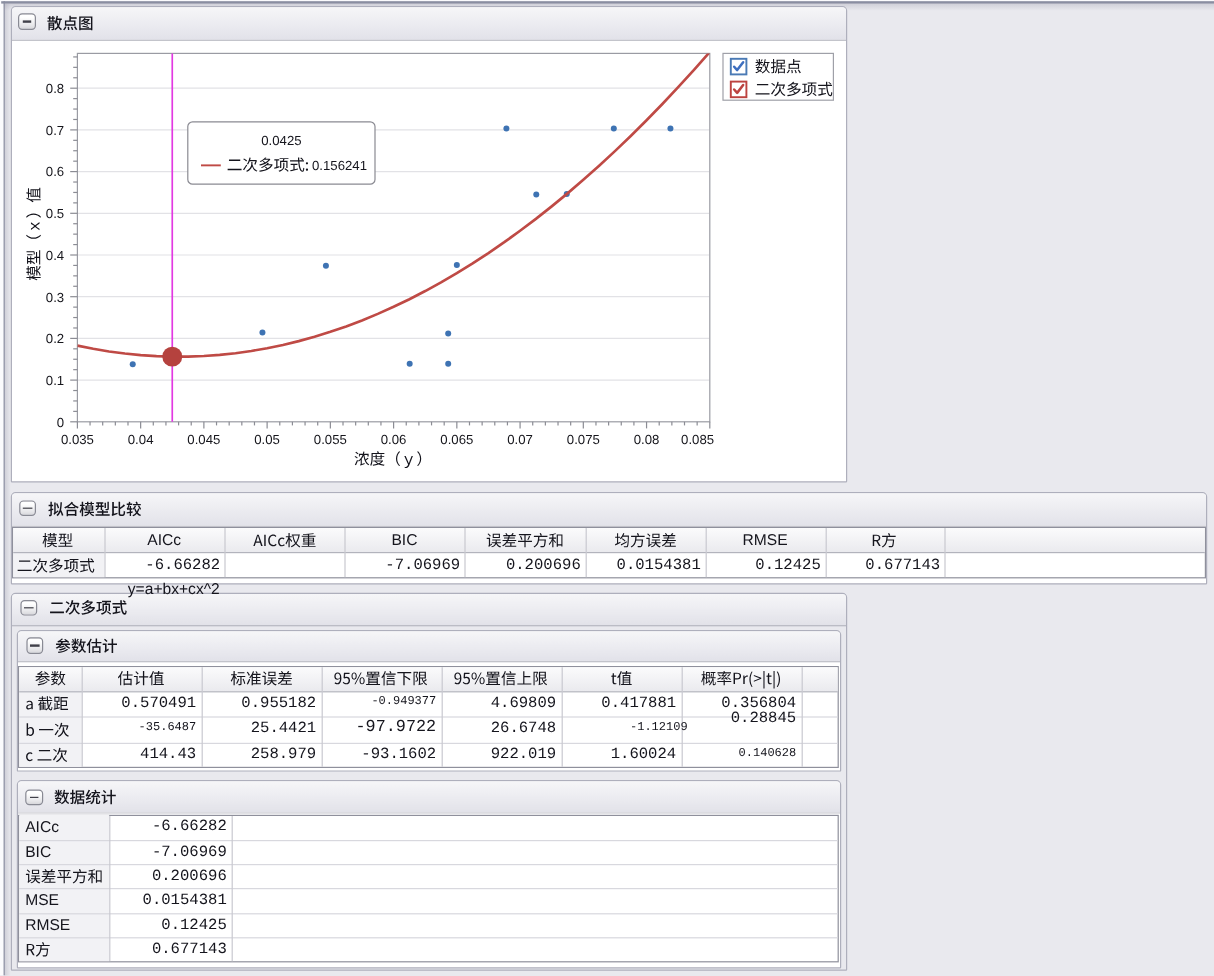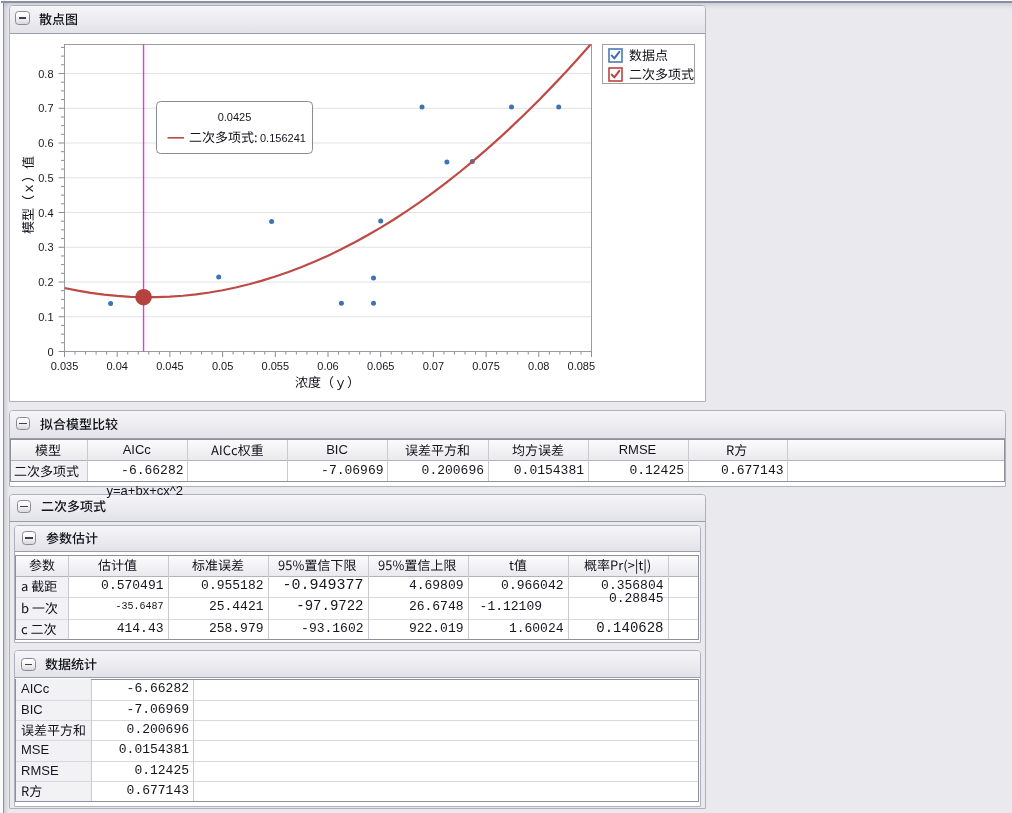--- a/index.html
+++ b/index.html
@@ -286,42 +286,42 @@
     <path transform="translate(1,15.1)" d="M3.4 0.2C3.8 0.2 4.3 0 4.7 -0.1L4.5 -1C4.3 -0.9 3.9 -0.8 3.7 -0.8C2.9 -0.8 2.6 -1.3 2.6 -2.1V-6.1H4.5V-7.1H2.6V-9H1.6L1.5 -7.1L0.4 -7V-6.1H1.4V-2.2C1.4 -0.8 1.9 0.2 3.4 0.2Z M12.7 -10.9C12.6 -10.5 12.6 -10.1 12.5 -9.6H9.2V-8.7H12.4C12.3 -8.3 12.2 -7.9 12.1 -7.5H9.9V-0.2H8.6V0.7H17.4V-0.2H16.2V-7.5H13C13.1 -7.9 13.2 -8.3 13.3 -8.7H17V-9.6H13.5L13.7 -10.9ZM10.8 -0.2V-1.3H15.3V-0.2ZM10.8 -4.9H15.3V-3.8H10.8ZM10.8 -5.7V-6.7H15.3V-5.7ZM10.8 -3.1H15.3V-2H10.8ZM8.3 -10.9C7.6 -8.9 6.5 -7 5.3 -5.7C5.5 -5.5 5.8 -5 5.9 -4.8C6.2 -5.2 6.6 -5.7 7 -6.2V1H7.9V-7.7C8.4 -8.6 8.9 -9.6 9.2 -10.6Z" fill="#15151d"></path>
   </svg>
 <svg style="position:absolute;left:582.9px;top:555.2px;overflow:visible" width="69" height="20">
     <path transform="translate(1,15.1)" d="M8.1 -4.7C8.2 -4.8 8.6 -4.8 9 -4.8H9.7C9.2 -3 8.4 -1.1 6.8 0.6C7 0.7 7.3 0.9 7.5 1.1C8.7 -0.2 9.5 -1.6 10 -3V-0.2C10 0.3 10 0.5 10.2 0.7C10.3 0.8 10.6 0.9 10.8 0.9C11 0.9 11.3 0.9 11.4 0.9C11.6 0.9 11.9 0.8 12 0.8C12.2 0.6 12.3 0.5 12.3 0.2C12.4 -0 12.4 -0.8 12.4 -1.4C12.2 -1.5 12 -1.6 11.8 -1.7C11.8 -1.1 11.8 -0.5 11.8 -0.3C11.8 -0.1 11.7 -0 11.7 0C11.6 0.1 11.5 0.1 11.4 0.1C11.3 0.1 11.1 0.1 11 0.1C10.9 0.1 10.8 0.1 10.8 0C10.7 -0 10.7 -0.1 10.7 -0.2V-4.2H10.3L10.5 -4.8H12.4V-5.7H10.6C10.9 -7 10.9 -8.3 10.9 -9.3H12.2V-10.2H8.1V-9.3H10.1C10.1 -8.3 10.1 -7 9.8 -5.7H8.9C9 -6.5 9.3 -7.9 9.4 -8.6H8.6C8.5 -7.9 8.2 -6.1 8.1 -5.8C8 -5.6 7.9 -5.5 7.8 -5.4C7.9 -5.3 8 -4.9 8.1 -4.7ZM6.8 -7.1V-5.5H5.2V-7.1ZM6.8 -7.8H5.2V-9.3H6.8ZM4.4 -0.1C4.5 -0.3 4.9 -0.5 7 -1.9C7.1 -1.6 7.2 -1.3 7.3 -1.1L8 -1.4C7.8 -2.1 7.3 -3.2 6.8 -4L6.2 -3.7C6.3 -3.4 6.5 -2.9 6.7 -2.5L5.2 -1.7V-4.7H7.5V-10.2H4.4V-1.9C4.4 -1.4 4.1 -0.9 3.9 -0.8C4 -0.6 4.3 -0.3 4.4 -0.1ZM2.1 -10.9V-8.2H0.7V-7.3H2C1.7 -5.5 1.1 -3.4 0.4 -2.2C0.5 -2 0.8 -1.7 0.9 -1.4C1.3 -2.1 1.7 -3.2 2.1 -4.4V1H2.9V-5.4C3.2 -4.8 3.5 -4.2 3.7 -3.8L4.2 -4.6C4 -4.9 3.2 -6.3 2.9 -6.8V-7.3H4.1V-8.2H2.9V-10.9Z M23.8 -8.4C23.3 -7.8 22.5 -7.1 21.9 -6.7L22.6 -6.2C23.2 -6.6 24 -7.3 24.6 -7.9ZM13.7 -4.4 14.2 -3.6C15.1 -4 16.1 -4.6 17.1 -5.1L17 -5.9C15.8 -5.3 14.5 -4.7 13.7 -4.4ZM14.1 -7.8C14.8 -7.3 15.7 -6.7 16.1 -6.3L16.8 -6.9C16.3 -7.3 15.5 -7.9 14.8 -8.3ZM21.8 -5.3C22.7 -4.8 23.8 -4 24.4 -3.5L25.1 -4C24.5 -4.6 23.4 -5.3 22.5 -5.8ZM13.7 -2.6V-1.7H19V1H20V-1.7H25.4V-2.6H20V-3.7H19V-2.6ZM18.7 -10.8C18.9 -10.5 19.1 -10.1 19.3 -9.8H13.9V-8.9H18.7C18.3 -8.2 17.9 -7.7 17.7 -7.5C17.5 -7.3 17.3 -7.1 17.1 -7.1C17.2 -6.9 17.3 -6.5 17.4 -6.3C17.6 -6.4 17.9 -6.4 19.4 -6.5C18.7 -5.9 18.2 -5.4 17.9 -5.2C17.5 -4.8 17.1 -4.6 16.9 -4.5C17 -4.3 17.1 -3.9 17.1 -3.7C17.4 -3.8 17.9 -3.9 21.3 -4.2C21.4 -4 21.6 -3.7 21.6 -3.5L22.4 -3.9C22.1 -4.5 21.5 -5.4 20.9 -6.1L20.2 -5.8C20.4 -5.5 20.6 -5.2 20.8 -4.9L18.5 -4.7C19.6 -5.6 20.8 -6.8 21.8 -8L21 -8.4C20.8 -8.1 20.4 -7.7 20.1 -7.4L18.5 -7.3C18.9 -7.7 19.3 -8.3 19.7 -8.9H25.2V-9.8H20.4C20.2 -10.1 19.9 -10.6 19.6 -11Z M27.3 0H28.5V-3.8H30.1C32.2 -3.8 33.6 -4.7 33.6 -6.7C33.6 -8.8 32.2 -9.5 30 -9.5H27.3ZM28.5 -4.8V-8.6H29.9C31.6 -8.6 32.4 -8.1 32.4 -6.7C32.4 -5.4 31.6 -4.8 29.9 -4.8Z M35.4 0H36.6V-4.5C37.1 -5.7 37.8 -6.2 38.4 -6.2C38.7 -6.2 38.8 -6.1 39.1 -6.1L39.3 -7.1C39.1 -7.2 38.9 -7.2 38.5 -7.2C37.8 -7.2 37 -6.7 36.5 -5.8H36.5L36.4 -7.1H35.4Z M42.4 2.5 43.1 2.2C42 0.4 41.5 -1.8 41.5 -4C41.5 -6.2 42 -8.4 43.1 -10.3L42.4 -10.6C41.2 -8.7 40.5 -6.6 40.5 -4C40.5 -1.5 41.2 0.6 42.4 2.5Z M44.2 -1.9 50.4 -4.4V-5.3L44.2 -7.7V-6.7L47.2 -5.6L49.2 -4.8V-4.8L47.2 -4.1L44.2 -2.9Z M52.2 3.6H53.1V-10.9H52.2Z M57.8 0.2C58.2 0.2 58.7 0 59.1 -0.1L58.9 -1C58.6 -0.9 58.3 -0.8 58.1 -0.8C57.3 -0.8 57 -1.3 57 -2.1V-6.1H58.9V-7.1H57V-9H56L55.9 -7.1L54.7 -7V-6.1H55.8V-2.2C55.8 -0.8 56.3 0.2 57.8 0.2Z M60.6 3.6H61.5V-10.9H60.6Z M64.1 2.5C65.3 0.6 66 -1.5 66 -4C66 -6.6 65.3 -8.7 64.1 -10.6L63.3 -10.3C64.5 -8.4 65 -6.2 65 -4C65 -1.8 64.5 0.4 63.3 2.2Z" fill="#15151d"></path>
   </svg>
 <svg style="position:absolute;left:19.5px;top:576.4px;overflow:visible" width="38" height="20">
     <path transform="translate(1,15.1)" d="M2.8 0.2C3.7 0.2 4.5 -0.3 5.2 -0.8H5.2L5.3 0H6.3V-4.3C6.3 -6.1 5.6 -7.2 3.8 -7.2C2.7 -7.2 1.7 -6.7 1.1 -6.3L1.5 -5.5C2.1 -5.9 2.8 -6.3 3.6 -6.3C4.8 -6.3 5.1 -5.4 5.1 -4.5C2.1 -4.1 0.8 -3.4 0.8 -1.8C0.8 -0.6 1.6 0.2 2.8 0.2ZM3.2 -0.8C2.5 -0.8 1.9 -1.1 1.9 -1.9C1.9 -2.8 2.7 -3.4 5.1 -3.7V-1.7C4.4 -1.1 3.8 -0.8 3.2 -0.8Z M19.6 -10.2C20.3 -9.6 21.2 -8.8 21.5 -8.3L22.2 -8.8C21.9 -9.3 21 -10.1 20.3 -10.6ZM14.3 -6.5C14.5 -6.1 14.7 -5.8 14.9 -5.4H13.1C13.3 -5.8 13.5 -6.2 13.6 -6.5L12.8 -6.8C12.3 -5.6 11.6 -4.5 10.7 -3.8C10.9 -3.6 11.3 -3.3 11.4 -3.2C11.6 -3.4 11.8 -3.6 12 -3.8V0.8H12.9V0.1H17.1L16.7 0.4C17 0.5 17.3 0.8 17.4 1C18.1 0.5 18.8 -0.1 19.3 -0.8C19.8 0.3 20.5 0.9 21.3 0.9C22.2 0.9 22.5 0.3 22.7 -1.7C22.5 -1.7 22.1 -1.9 21.9 -2.1C21.9 -0.6 21.7 -0.1 21.4 -0.1C20.8 -0.1 20.4 -0.6 20 -1.6C20.8 -2.9 21.5 -4.3 21.9 -5.8L21.1 -6.1C20.7 -5 20.3 -3.8 19.7 -2.8C19.4 -3.9 19.2 -5.3 19.1 -6.9H22.6V-7.7H19C19 -8.7 18.9 -9.8 19 -10.9H18C18 -9.8 18 -8.8 18.1 -7.7H14.8V-8.9H17.2V-9.7H14.8V-10.9H13.9V-9.7H11.5V-8.9H13.9V-7.7H10.9V-6.9H18.1C18.3 -4.9 18.5 -3.1 19 -1.8C18.5 -1.2 18 -0.6 17.4 -0.2V-0.7H15.5V-1.6H17.2V-2.3H15.5V-3.2H17.2V-3.8H15.5V-4.7H17.5V-5.4H15.8C15.7 -5.8 15.4 -6.4 15 -6.7ZM14.7 -3.2V-2.3H12.9V-3.2ZM14.7 -3.8H12.9V-4.7H14.7ZM14.7 -1.6V-0.7H12.9V-1.6Z M25.2 -9.5H27.7V-7.2H25.2ZM30.4 -6.3H33.9V-3.7H30.4ZM35.5 -10.2H29.4V0.5H35.7V-0.4H30.4V-2.8H34.8V-7.3H30.4V-9.3H35.5ZM23.7 -0.5 23.9 0.4C25.3 0.1 27.1 -0.5 28.9 -0.9L28.8 -1.8L27.1 -1.4V-3.7H28.8V-4.5H27.1V-6.4H28.6V-10.4H24.3V-6.4H26.2V-1.1L25.2 -0.8V-5.1H24.4V-0.6Z" fill="#15151d"></path>
   </svg>
 <div class="num r" style="right:848.5px;top:577.9px;font-size:13px;line-height:15px;">0.570491</div>
 <div class="num r" style="right:748.5px;top:577.9px;font-size:13px;line-height:15px;">0.955182</div>
-<div class="num r" style="right:648.5px;top:577.9px;font-size:15px;line-height:15px;">-0.949377</div>
+<div class="num r" style="right:648.5px;top:577.9px;font-size:10px;line-height:15px;">-0.949377</div>
 <div class="num r" style="right:548.5px;top:577.9px;font-size:13px;line-height:15px;">4.69809</div>
-<div class="num r" style="right:448.5px;top:577.9px;font-size:13px;line-height:15px;">0.966042</div>
+<div class="num r" style="right:448.5px;top:577.9px;font-size:13px;line-height:15px;">0.417881</div>
 <div class="num r" style="right:348.5px;top:577.9px;font-size:13px;line-height:15px;">0.356804</div>
 <svg style="position:absolute;left:19.5px;top:597.9px;overflow:visible" width="39" height="20">
     <path transform="translate(1,15.1)" d="M4.3 0.2C5.9 0.2 7.4 -1.2 7.4 -3.6C7.4 -5.8 6.4 -7.2 4.6 -7.2C3.8 -7.2 3 -6.8 2.3 -6.3L2.4 -7.5V-10.3H1.2V0H2.1L2.2 -0.7H2.3C2.9 -0.2 3.7 0.2 4.3 0.2ZM4.1 -0.8C3.6 -0.8 3 -1 2.4 -1.6V-5.3C3.1 -5.9 3.7 -6.2 4.3 -6.2C5.6 -6.2 6.1 -5.2 6.1 -3.6C6.1 -1.9 5.3 -0.8 4.1 -0.8Z M11.5 -5.6V-4.5H23.4V-5.6Z M24.7 -9.3C25.6 -8.8 26.7 -8 27.2 -7.5L27.8 -8.3C27.3 -8.8 26.2 -9.6 25.3 -10ZM24.5 -0.9 25.4 -0.3C26.2 -1.4 27.2 -3 27.9 -4.3L27.2 -4.9C26.4 -3.5 25.2 -1.9 24.5 -0.9ZM29.8 -10.9C29.4 -8.8 28.7 -6.8 27.7 -5.5C28 -5.4 28.4 -5.1 28.6 -5C29.2 -5.7 29.6 -6.7 30 -7.7H34.8C34.6 -6.9 34.2 -5.9 33.9 -5.2C34.1 -5.1 34.5 -4.9 34.7 -4.8C35.2 -5.7 35.7 -7.1 36.1 -8.4L35.3 -8.8L35.2 -8.7H30.4C30.6 -9.4 30.7 -10 30.9 -10.7ZM31.3 -7.1V-6.3C31.3 -4.4 31.1 -1.6 27.1 0.3C27.3 0.5 27.7 0.9 27.8 1.1C30.4 -0.2 31.5 -1.9 32 -3.4C32.7 -1.4 33.9 0.2 35.8 0.9C35.9 0.7 36.2 0.3 36.4 0.1C34.2 -0.7 32.9 -2.7 32.4 -5.3C32.4 -5.7 32.4 -6 32.4 -6.3V-7.1Z" fill="#15151d"></path>
   </svg>
 <div class="num r" style="right:848.5px;top:599.4px;font-size:10px;line-height:15px;">-35.6487</div>
 <div class="num r" style="right:748.5px;top:599.4px;font-size:13px;line-height:15px;">25.4421</div>
 <div class="num r" style="right:648.5px;top:599.4px;font-size:14px;line-height:15px;">-97.9722</div>
 <div class="num r" style="right:548.5px;top:599.4px;font-size:13px;line-height:15px;">26.6748</div>
-<div class="num r" style="right:470px;top:599.4px;font-size:13px;line-height:15px;">-1.12109</div>
+<div class="num r" style="right:439px;top:599.4px;font-size:10px;line-height:15px;">-1.12109</div>
 <div class="num r" style="right:348.5px;top:591px;font-size:13px;line-height:15px;">0.28845</div>
 <svg style="position:absolute;left:19.5px;top:619.4px;overflow:visible" width="38" height="20">
     <path transform="translate(1,15.1)" d="M4 0.2C4.8 0.2 5.6 -0.2 6.3 -0.7L5.7 -1.5C5.3 -1.1 4.7 -0.8 4.1 -0.8C2.8 -0.8 1.9 -1.9 1.9 -3.5C1.9 -5.1 2.8 -6.2 4.1 -6.2C4.7 -6.2 5.1 -6 5.5 -5.6L6.1 -6.4C5.6 -6.9 5 -7.2 4.1 -7.2C2.2 -7.2 0.7 -5.9 0.7 -3.5C0.7 -1.2 2.1 0.2 4 0.2Z M11.4 -9.1V-8H20.7V-9.1ZM10.3 -1.4V-0.3H21.8V-1.4Z M23.3 -9.3C24.2 -8.8 25.3 -8 25.8 -7.5L26.4 -8.3C25.9 -8.8 24.8 -9.6 23.9 -10ZM23.1 -0.9 24 -0.3C24.8 -1.4 25.8 -3 26.5 -4.3L25.8 -4.9C24.9 -3.5 23.8 -1.9 23.1 -0.9ZM28.4 -10.9C28 -8.8 27.3 -6.8 26.3 -5.5C26.6 -5.4 27 -5.1 27.2 -5C27.8 -5.7 28.2 -6.7 28.6 -7.7H33.4C33.2 -6.9 32.8 -5.9 32.5 -5.2C32.7 -5.1 33.1 -4.9 33.3 -4.8C33.7 -5.7 34.3 -7.1 34.7 -8.4L33.9 -8.8L33.7 -8.7H29C29.2 -9.4 29.3 -10 29.5 -10.7ZM29.9 -7.1V-6.3C29.9 -4.4 29.7 -1.6 25.7 0.3C25.9 0.5 26.2 0.9 26.4 1.1C29 -0.2 30.1 -1.9 30.6 -3.4C31.3 -1.4 32.5 0.2 34.4 0.9C34.5 0.7 34.8 0.3 35 0.1C32.8 -0.7 31.5 -2.7 31 -5.3C31 -5.7 31 -6 31 -6.3V-7.1Z" fill="#15151d"></path>
   </svg>
 <div class="num r" style="right:848.5px;top:620.9px;font-size:13px;line-height:15px;">414.43</div>
 <div class="num r" style="right:748.5px;top:620.9px;font-size:13px;line-height:15px;">258.979</div>
 <div class="num r" style="right:648.5px;top:620.9px;font-size:13px;line-height:15px;">-93.1602</div>
 <div class="num r" style="right:548.5px;top:620.9px;font-size:13px;line-height:15px;">922.019</div>
 <div class="num r" style="right:448.5px;top:620.9px;font-size:13px;line-height:15px;">1.60024</div>
-<div class="num r" style="right:348.5px;top:620.9px;font-size:14px;line-height:15px;">0.140628</div>
+<div class="num r" style="right:348.5px;top:620.9px;font-size:10px;line-height:15px;">0.140628</div>
 <div class="panel" style="left:13.5px;top:650px;width:687.0px;height:156.5px;background:#ffffff;">
     <div class="band" style="height:26.3px;"></div>
   </div>
 <div class="btn" style="left:21px;top:657.5px;"></div>
 <svg style="position:absolute;left:44.0px;top:654.2px;overflow:visible" width="54" height="20">
     <path transform="translate(1,15.1)" d="M5.7 -10.8C5.4 -10.3 5 -9.5 4.7 -9.1L5.5 -8.7C5.9 -9.1 6.3 -9.8 6.7 -10.3ZM1 -10.3C1.4 -9.8 1.7 -9.1 1.8 -8.6L2.7 -9C2.6 -9.5 2.3 -10.2 1.9 -10.7ZM5.1 -3.2C4.8 -2.7 4.5 -2.2 4.1 -1.7C3.6 -2 3.2 -2.2 2.8 -2.4L3.2 -3.2ZM1.3 -2C1.9 -1.7 2.6 -1.4 3.2 -1.1C2.4 -0.5 1.5 -0.1 0.5 0.1C0.7 0.3 0.9 0.7 1 1C2.2 0.7 3.3 0.2 4.2 -0.5C4.6 -0.3 5 -0 5.3 0.2L6 -0.6C5.7 -0.8 5.4 -1 5 -1.2C5.7 -2 6.2 -2.9 6.5 -4.1L5.8 -4.3L5.7 -4.3H3.7L4 -4.9L2.9 -5.1C2.8 -4.8 2.7 -4.5 2.6 -4.3H0.9V-3.2H2.1C1.8 -2.8 1.5 -2.3 1.3 -2ZM3.2 -11V-8.6H0.6V-7.6H2.8C2.2 -6.9 1.3 -6.2 0.4 -5.8C0.7 -5.6 0.9 -5.2 1.1 -4.9C1.8 -5.3 2.6 -5.9 3.2 -6.6V-5.2H4.3V-6.9C4.9 -6.4 5.6 -5.9 5.9 -5.6L6.6 -6.5C6.3 -6.6 5.3 -7.2 4.7 -7.6H6.9V-8.6H4.3V-11ZM8.1 -10.9C7.8 -8.6 7.2 -6.4 6.2 -5C6.4 -4.9 6.9 -4.5 7.1 -4.3C7.4 -4.7 7.6 -5.2 7.9 -5.7C8.1 -4.6 8.5 -3.5 8.9 -2.6C8.2 -1.4 7.2 -0.5 5.8 0.1C6.1 0.4 6.4 0.9 6.5 1.1C7.8 0.5 8.8 -0.4 9.5 -1.4C10.1 -0.4 10.9 0.4 11.9 1C12.1 0.7 12.4 0.2 12.7 0C11.6 -0.5 10.8 -1.4 10.2 -2.6C10.8 -3.9 11.3 -5.5 11.5 -7.4H12.4V-8.5H8.8C8.9 -9.2 9.1 -10 9.2 -10.7ZM10.4 -7.4C10.2 -6 9.9 -4.9 9.6 -3.9C9.1 -4.9 8.8 -6.1 8.6 -7.4Z M19.3 -3.1V1.1H20.4V0.6H24V1.1H25.1V-3.1H22.7V-4.5H25.5V-5.6H22.7V-6.9H25.1V-10.4H18.1V-6.5C18.1 -4.4 18 -1.6 16.6 0.4C16.9 0.5 17.4 0.9 17.6 1.1C18.7 -0.4 19.1 -2.6 19.2 -4.5H21.5V-3.1ZM19.3 -9.4H23.9V-7.9H19.3ZM19.3 -6.9H21.5V-5.6H19.2L19.3 -6.5ZM20.4 -0.4V-2H24V-0.4ZM15 -11V-8.4H13.5V-7.3H15V-4.7L13.3 -4.2L13.6 -3L15 -3.4V-0.4C15 -0.2 15 -0.2 14.8 -0.2C14.7 -0.2 14.2 -0.2 13.7 -0.2C13.8 0.2 13.9 0.7 14 1C14.8 1 15.3 0.9 15.7 0.7C16 0.5 16.2 0.2 16.2 -0.4V-3.8L17.6 -4.2L17.4 -5.4L16.2 -5V-7.3H17.6V-8.4H16.2V-11Z M35 -4.5V-0.6C35 0.5 35.2 0.9 36.2 0.9C36.4 0.9 37.1 0.9 37.3 0.9C38.2 0.9 38.5 0.3 38.5 -1.6C38.2 -1.7 37.7 -1.9 37.5 -2.1C37.5 -0.5 37.4 -0.2 37.2 -0.2C37 -0.2 36.6 -0.2 36.5 -0.2C36.2 -0.2 36.2 -0.2 36.2 -0.6V-4.5ZM32.5 -4.5C32.4 -2.1 32.2 -0.7 30.1 0.1C30.4 0.3 30.7 0.8 30.9 1.1C33.3 0.1 33.6 -1.7 33.7 -4.5ZM26.5 -0.8 26.8 0.4C28 0 29.5 -0.5 31 -1.1L30.8 -2.1C29.2 -1.6 27.6 -1.1 26.5 -0.8ZM33.6 -10.7C33.9 -10.2 34.1 -9.6 34.3 -9.2H31.2V-8.1H33.4C32.9 -7.3 32.1 -6.3 31.8 -6C31.6 -5.8 31.2 -5.7 30.9 -5.6C31.1 -5.3 31.3 -4.7 31.3 -4.4C31.7 -4.6 32.3 -4.7 36.9 -5.1C37.1 -4.8 37.3 -4.4 37.4 -4.2L38.4 -4.7C38.1 -5.5 37.2 -6.7 36.5 -7.6L35.6 -7.2C35.8 -6.8 36.1 -6.4 36.3 -6.1L33.2 -5.8C33.7 -6.5 34.4 -7.3 34.9 -8.1H38.4V-9.2H34.7L35.5 -9.4C35.4 -9.8 35.1 -10.5 34.8 -11ZM26.8 -5.4C27 -5.5 27.3 -5.6 28.6 -5.8C28.1 -5.1 27.7 -4.5 27.5 -4.3C27.1 -3.8 26.8 -3.5 26.5 -3.5C26.6 -3.1 26.8 -2.5 26.9 -2.3C27.2 -2.5 27.7 -2.6 30.8 -3.4C30.8 -3.6 30.8 -4.1 30.8 -4.4L28.7 -4C29.6 -5.1 30.4 -6.4 31.2 -7.7L30.1 -8.3C29.9 -7.8 29.6 -7.4 29.3 -6.9L28 -6.8C28.8 -7.9 29.5 -9.2 30.1 -10.5L28.8 -11C28.3 -9.5 27.4 -7.9 27.1 -7.5C26.8 -7 26.6 -6.7 26.3 -6.7C26.5 -6.3 26.7 -5.7 26.8 -5.4Z M40.7 -10C41.4 -9.4 42.3 -8.5 42.8 -8L43.6 -8.9C43.1 -9.4 42.2 -10.2 41.4 -10.8ZM39.6 -6.9V-5.7H41.5V-1.4C41.5 -0.8 41.1 -0.4 40.9 -0.2C41.1 0.1 41.4 0.6 41.5 0.9C41.7 0.6 42.1 0.3 44.7 -1.5C44.5 -1.7 44.4 -2.3 44.3 -2.6L42.8 -1.6V-6.9ZM47 -10.9V-6.8H43.8V-5.5H47V1.1H48.3V-5.5H51.5V-6.8H48.3V-10.9Z" fill="#15151d"></path>
   </svg>
 <div class="abs" style="left:15px;top:679px;width:684.0px;height:122.5px;background:#ffffff;border:1px solid #8f909c;box-sizing:border-box;"></div>
 <div class="abs" style="left:16px;top:679.0px;width:74.5px;height:121.5px;background:#f2f2f5;"></div>
 <div class="abs" style="left:16px;top:699.8px;width:682.0px;height:1px;background:#d8d8de;"></div>

